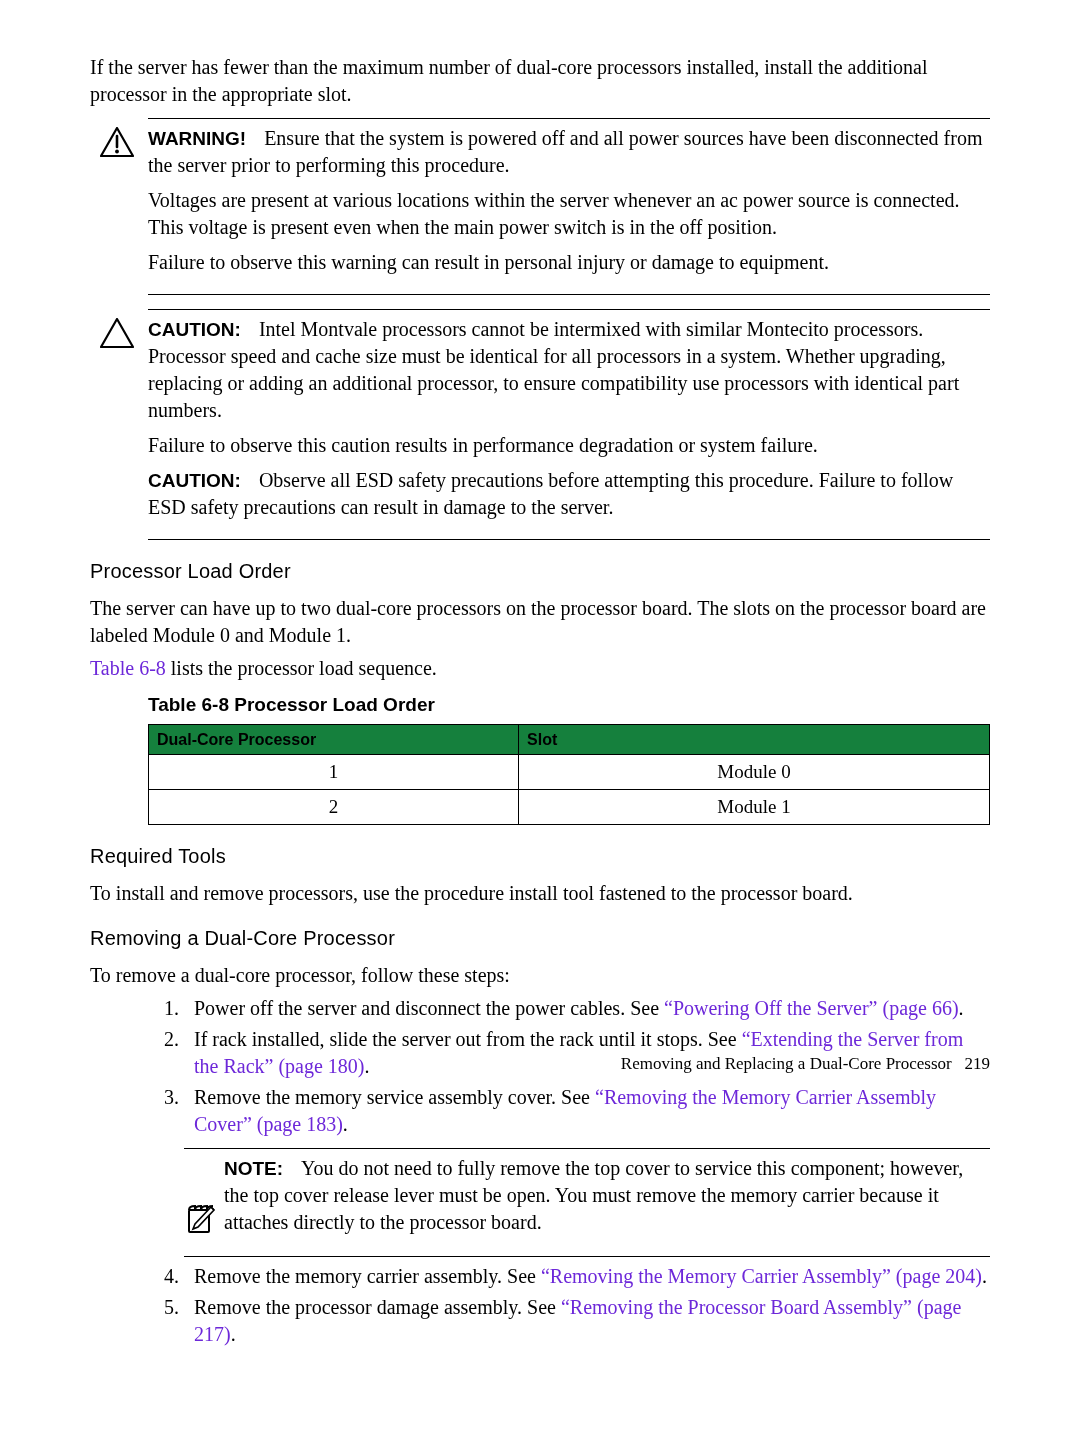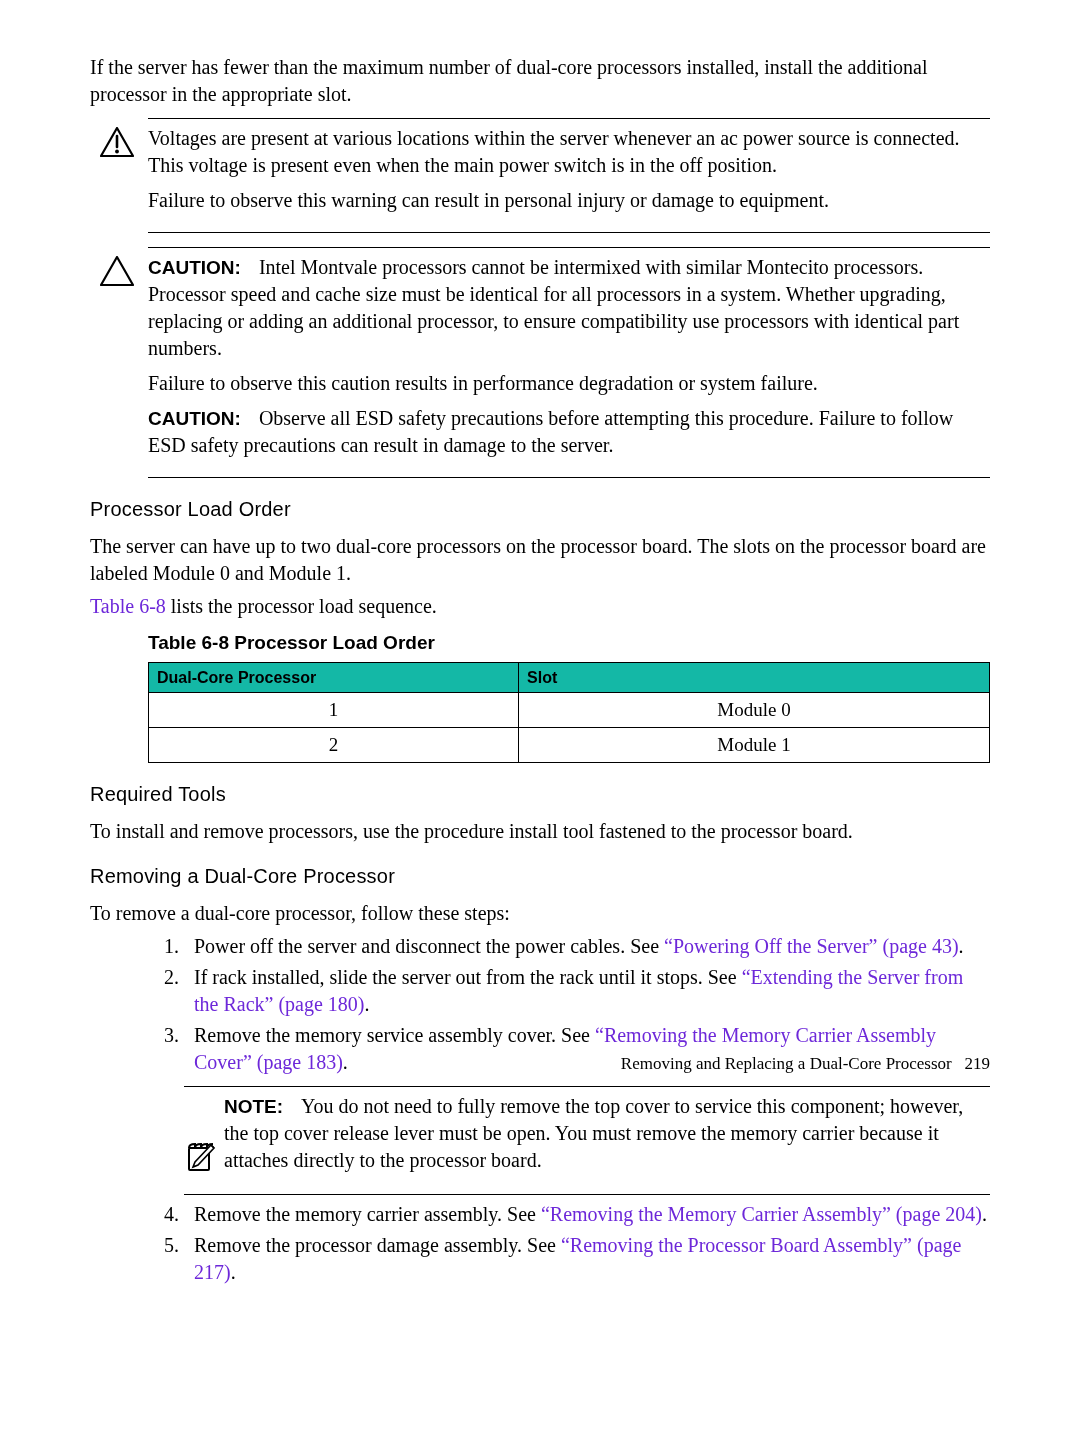--- a/index.html
+++ b/index.html
@@ -79,21 +79,21 @@
   }
   table.load-order th, table.load-order td {
     border: 1px solid #000;
     padding: 4px 8px;
   }
   table.load-order th {
     font-family: "Segoe UI", "Helvetica Neue", Arial, sans-serif;
     font-weight: 700;
     font-size: 16px;
     text-align: left;
-    background: #14b8a6;
+    background: #15803d;
   }
   table.load-order thead tr th:first-child {
     width: 44%;
   }
   table.load-order td {
     text-align: center;
   }
   ol.steps {
     margin: 4px 0 0 58px;
     padding: 0 0 0 36px;
@@ -143,20 +143,23 @@
 
   <div class="callout">
     <div class="icon">
       <svg width="34" height="30" viewBox="0 0 34 30">
         <polygon points="17,1 33,29 1,29" fill="none" stroke="#000" stroke-width="2.2" stroke-linejoin="round"></polygon>
         <line x1="17" y1="9" x2="17" y2="20" stroke="#000" stroke-width="2.6" stroke-linecap="round"></line>
         <circle cx="17" cy="24.5" r="1.9" fill="#000"></circle>
       </svg>
     </div>
     <div class="body">
+      <p>
+        <span class="label-sans label-gap">WARNING!</span><span>Ensure that the system is powered off and all power sources have been disconnected from the server prior to performing this procedure.</span>
+      </p>
       <p>Voltages are present at various locations within the server whenever an ac power source is connected. This voltage is present even when the main power switch is in the off position.</p>
       <p>Failure to observe this warning can result in personal injury or damage to equipment.</p>
     </div>
   </div>
 
   <hr class="rule">
   <hr class="rule" style="margin-top:14px;">
 
   <div class="callout">
     <div class="icon">
@@ -208,21 +211,21 @@
   <h2 class="section">Required Tools</h2>
 
   <p class="para indent">To install and remove processors, use the procedure install tool fastened to the processor board.</p>
 
   <h2 class="section">Removing a Dual-Core Processor</h2>
 
   <p class="para indent">To remove a dual-core processor, follow these steps:</p>
 
   <ol class="steps">
     <li>
-      <span>Power off the server and disconnect the power cables. See </span><span class="link">“Powering Off the Server” (page 43)</span><span>.</span>
+      <span>Power off the server and disconnect the power cables. See </span><span class="link">“Powering Off the Server” (page 66)</span><span>.</span>
     </li>
     <li>
       <span>If rack installed, slide the server out from the rack until it stops. See </span><span class="link">“Extending the Server from the Rack” (page 180)</span><span>.</span>
     </li>
     <li>
       <span>Remove the memory service assembly cover. See </span><span class="link">“Removing the Memory Carrier Assembly Cover” (page 183)</span><span>.</span>
     </li>
   </ol>
 
   <hr class="note-rule">

